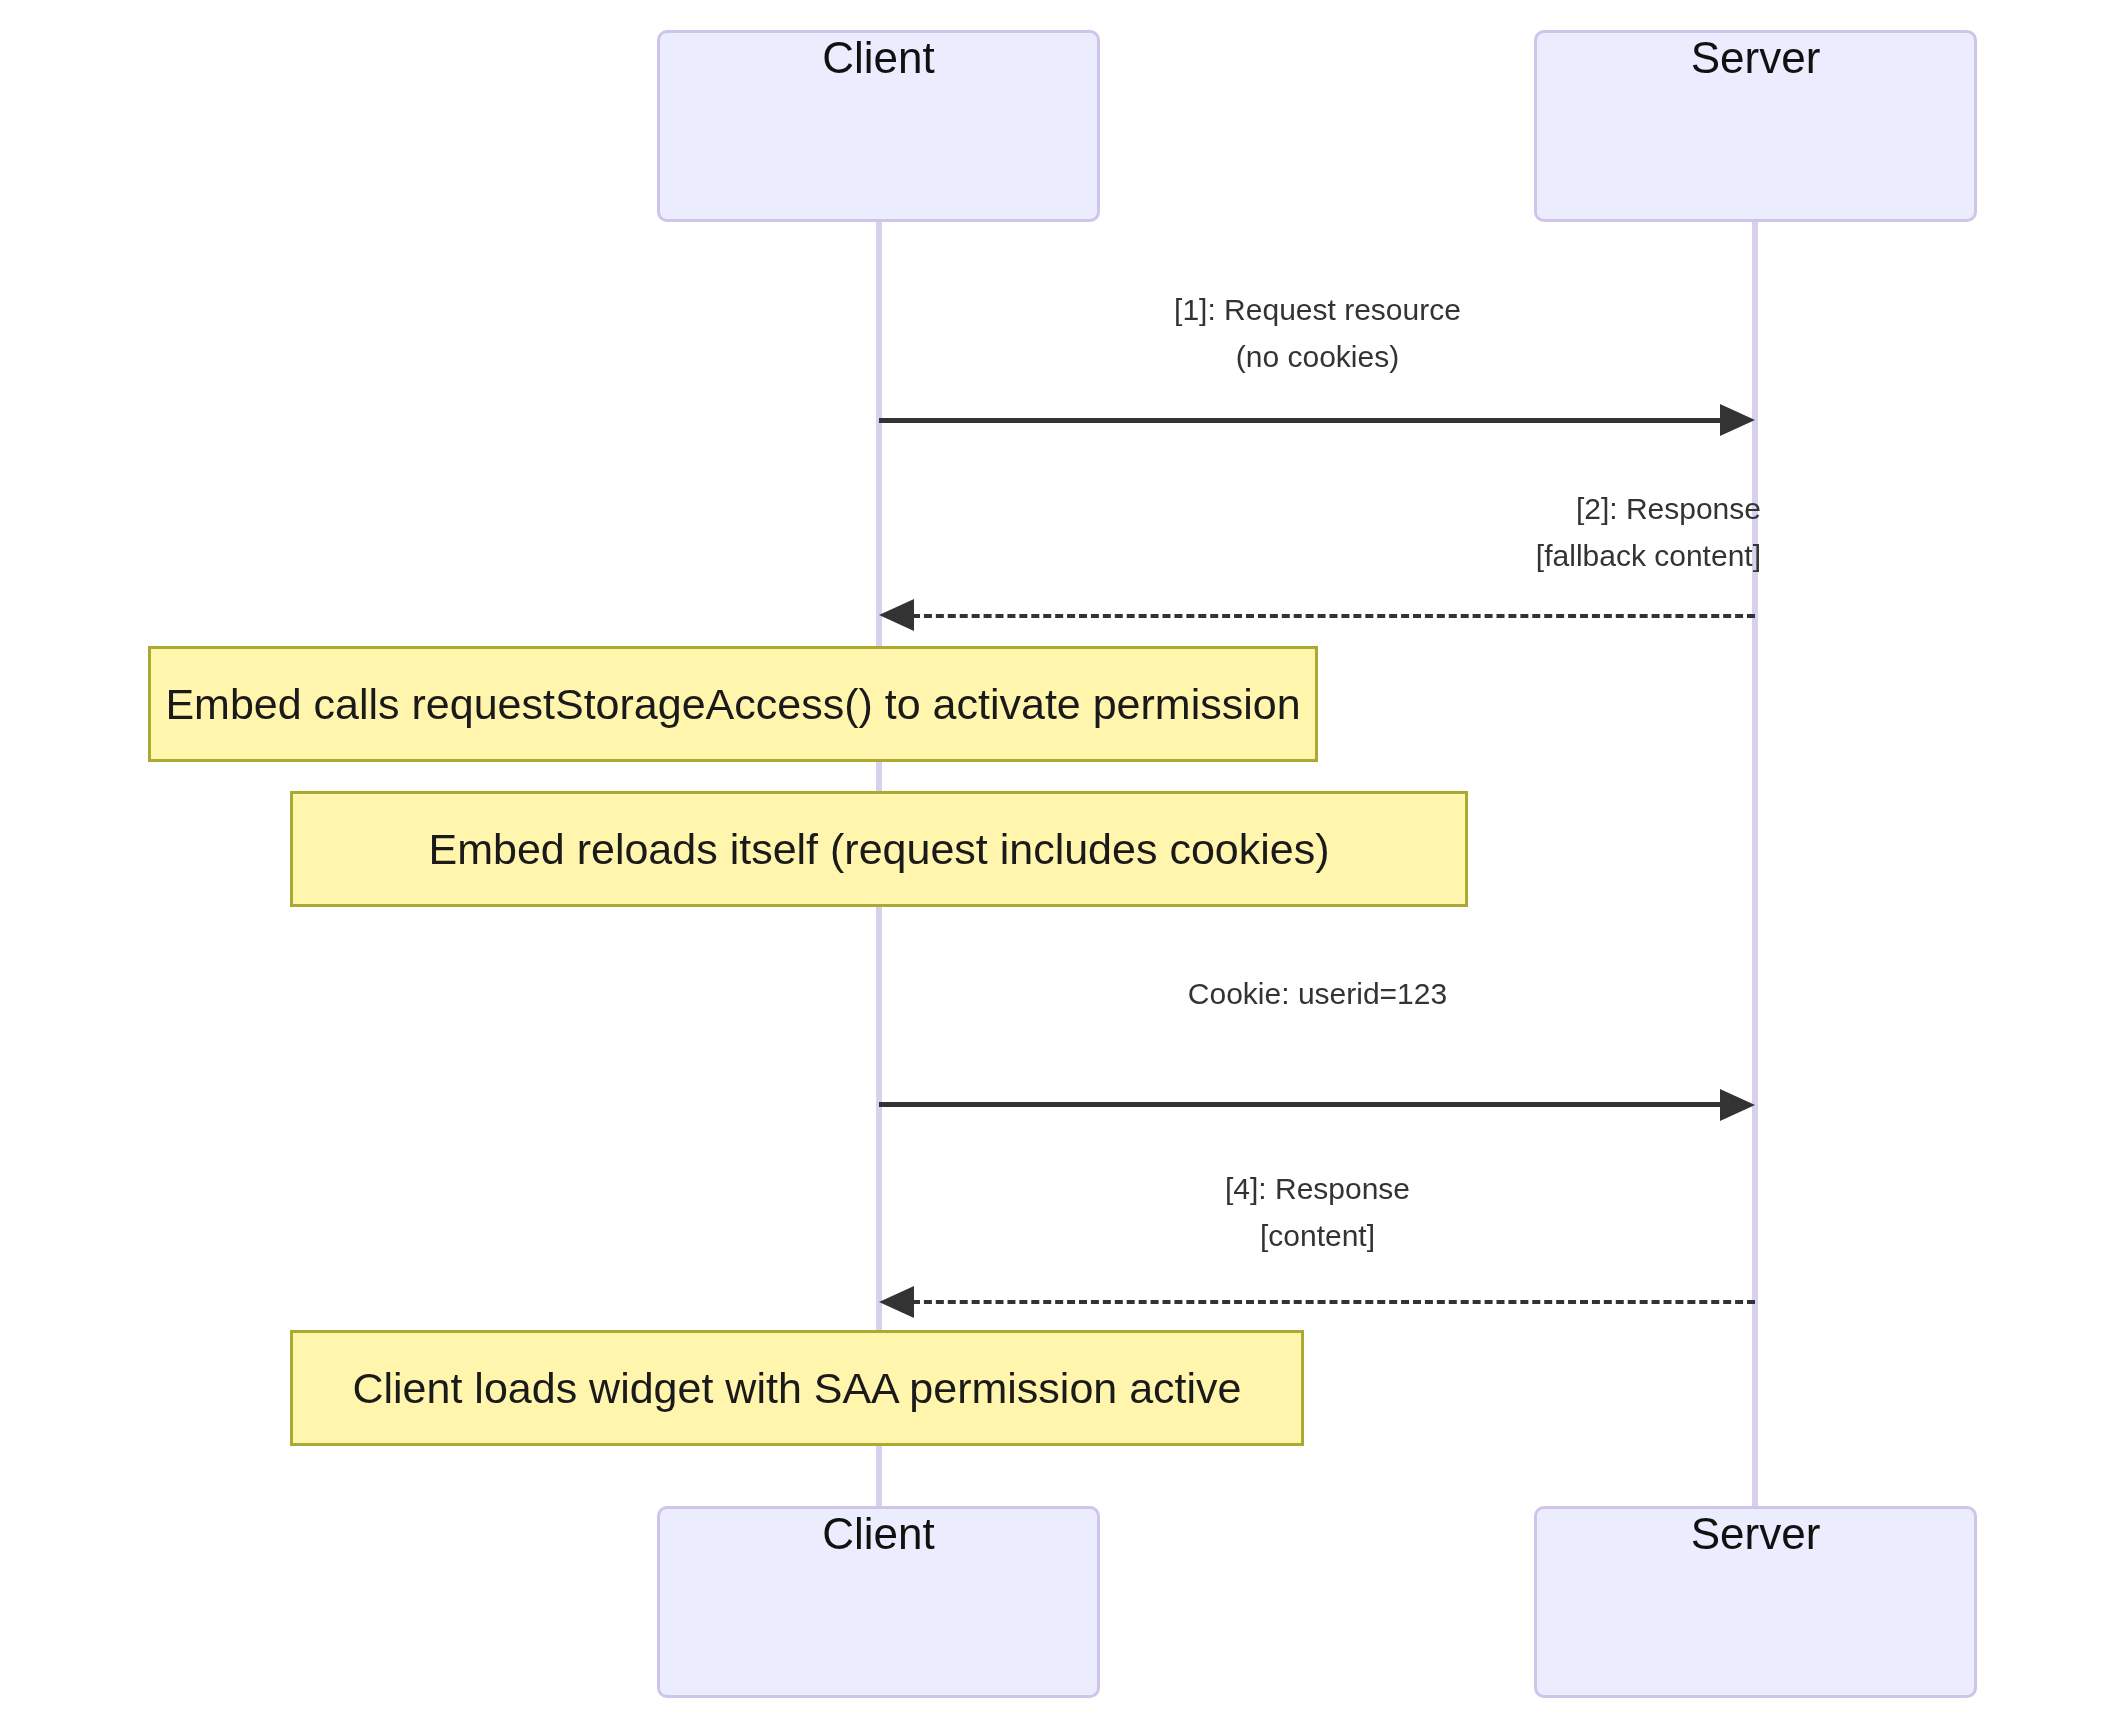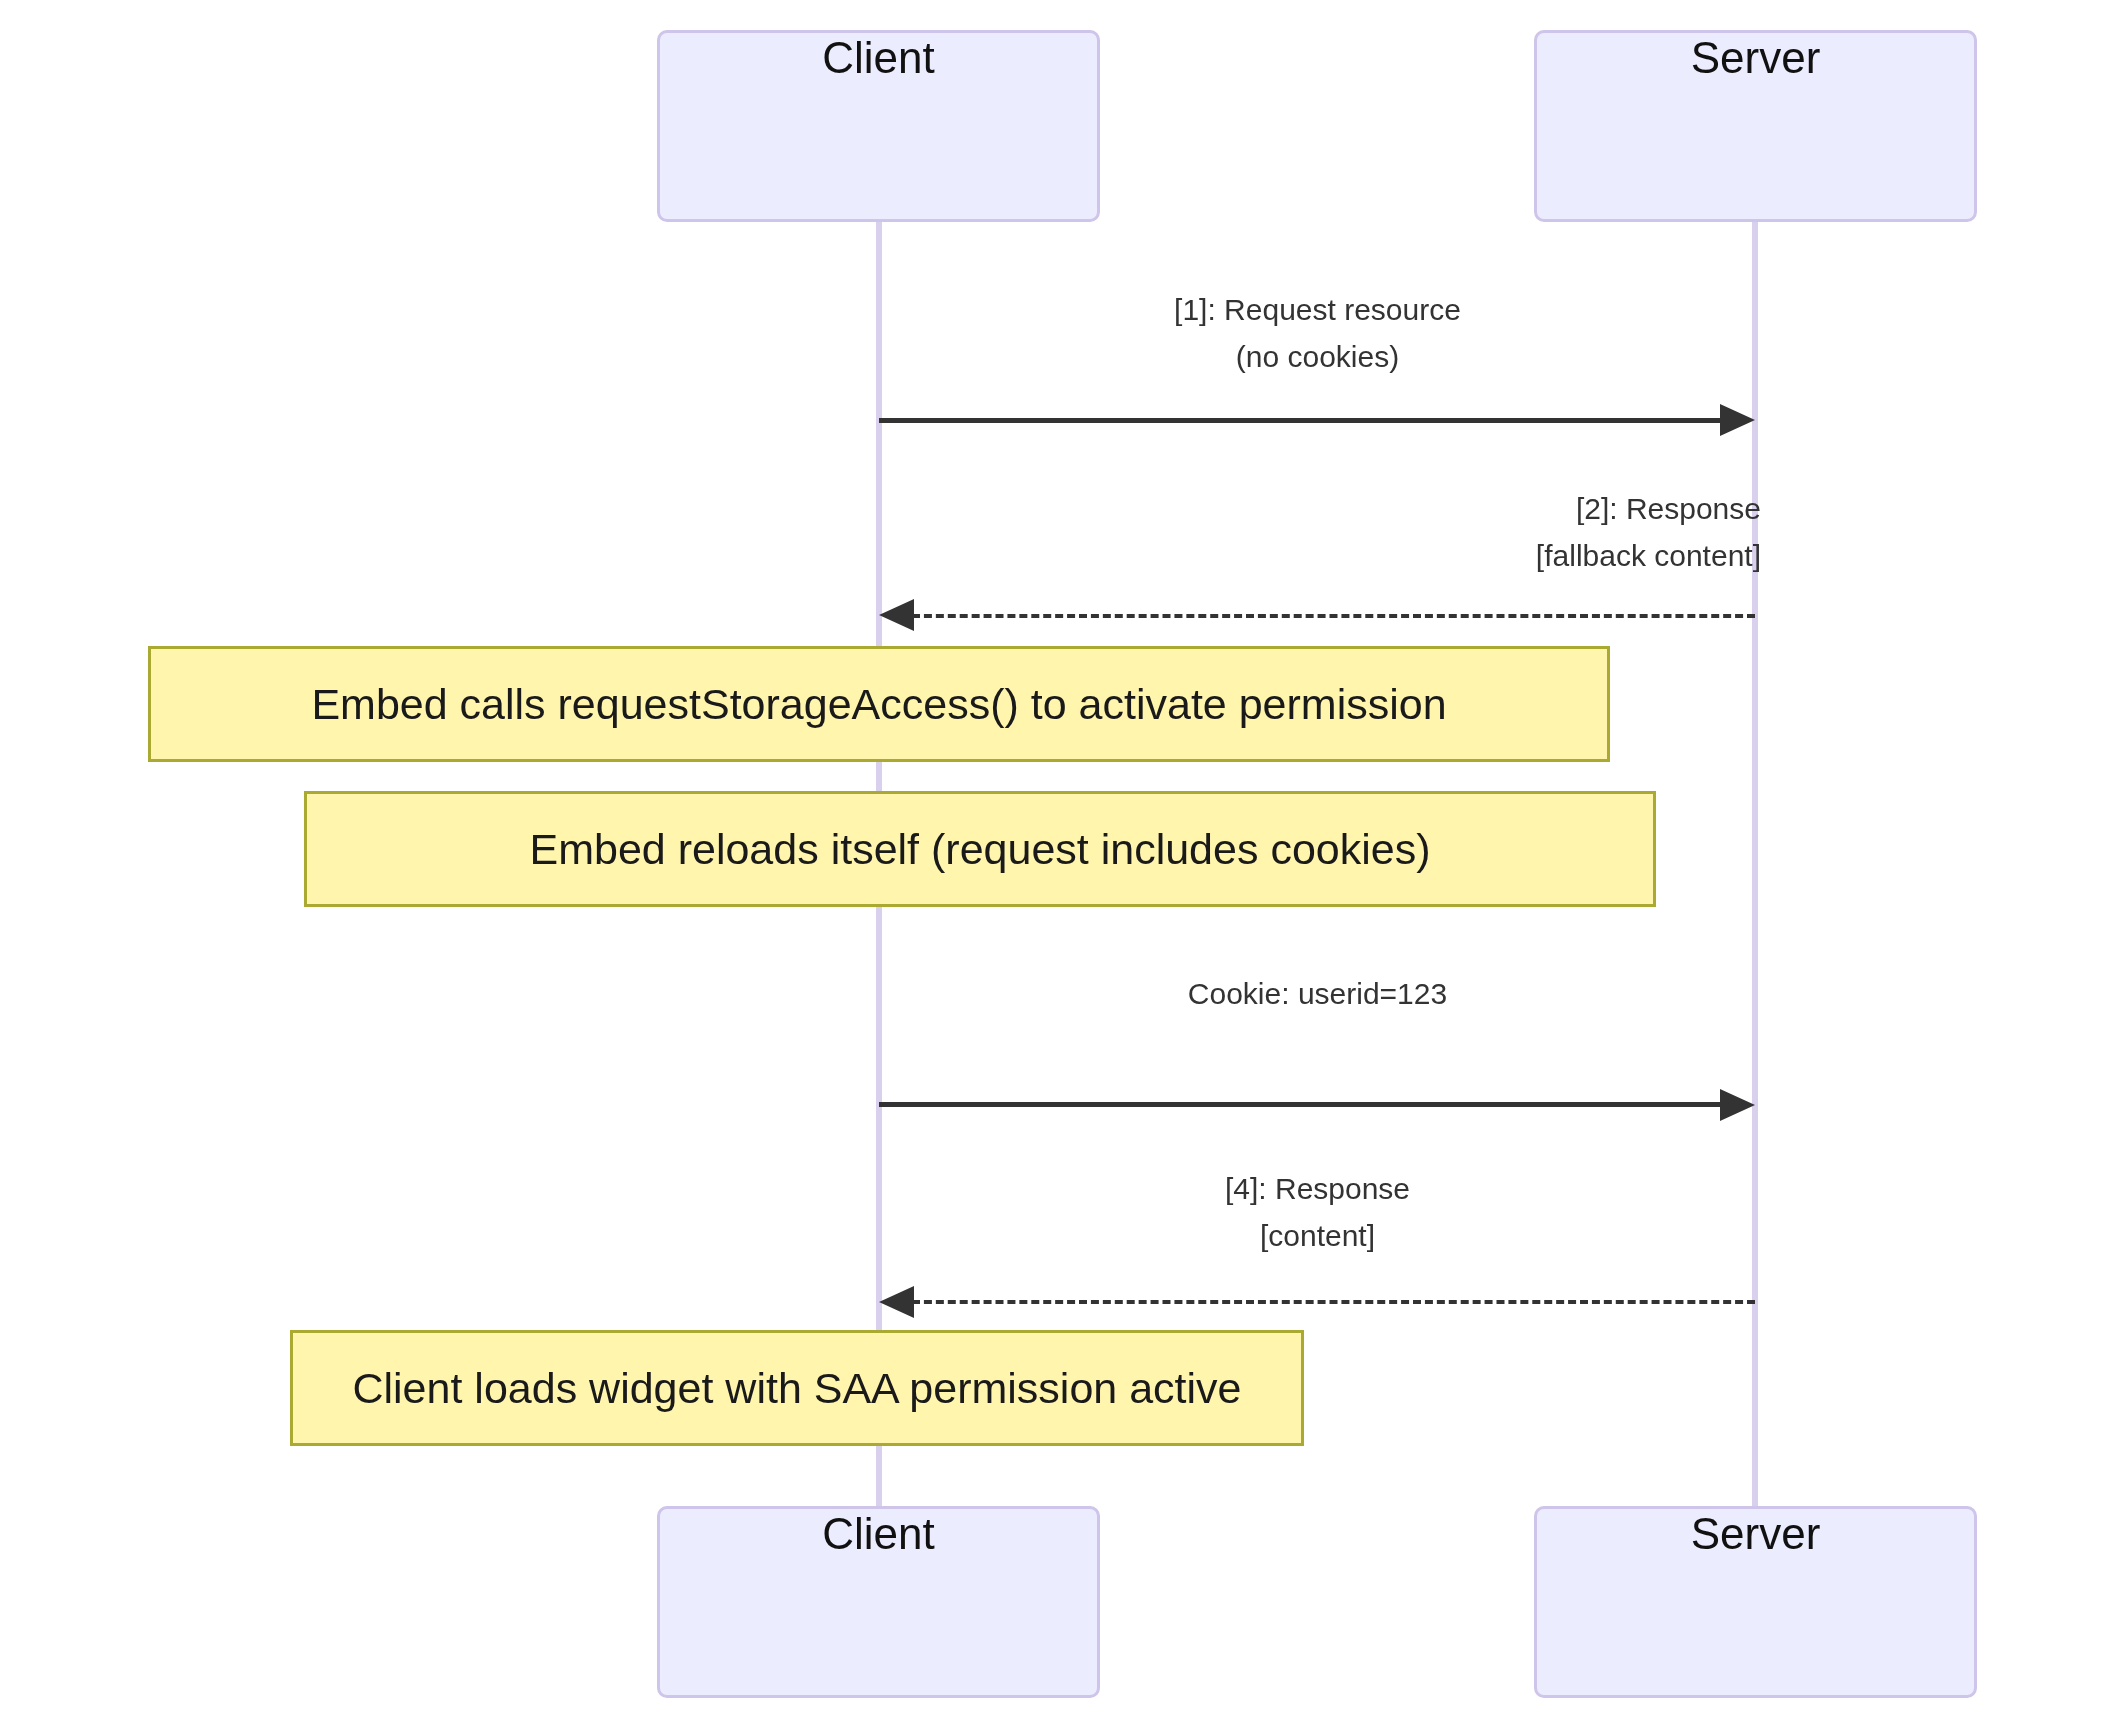--- a/index.html
+++ b/index.html
@@ -120,25 +120,25 @@
   <div class="signal-line-solid" style="top:418px;"></div>
   <div class="head-right" style="left:1720px;top:404px;"></div>
 
   <div class="msg-label" style="top:485px;text-align:right;">
     <div>[2]: Response</div>
     <div>[fallback content]</div>
   </div>
   <div class="signal-line-dashed" style="top:614px;"></div>
   <div class="head-left" style="left:879px;top:599px;"></div>
 
-  <div class="note" style="left:148px;top:646px;width:1462px;">
+  <div class="note" style="left:148px;top:646px;width:1170px;">
     <span>Embed calls requestStorageAccess() to activate permission</span>
   </div>
 
-  <div class="note" style="left:304px;top:791px;width:1352px;">
+  <div class="note" style="left:290px;top:791px;width:1178px;">
     <span>Embed reloads itself (request includes cookies)</span>
   </div>
 
   <div class="msg-label" style="top:970px;">
     <div>Cookie: userid=123</div>
   </div>
   <div class="signal-line-solid" style="top:1102px;"></div>
   <div class="head-right" style="left:1720px;top:1089px;"></div>
 
   <div class="msg-label" style="top:1165px;">

